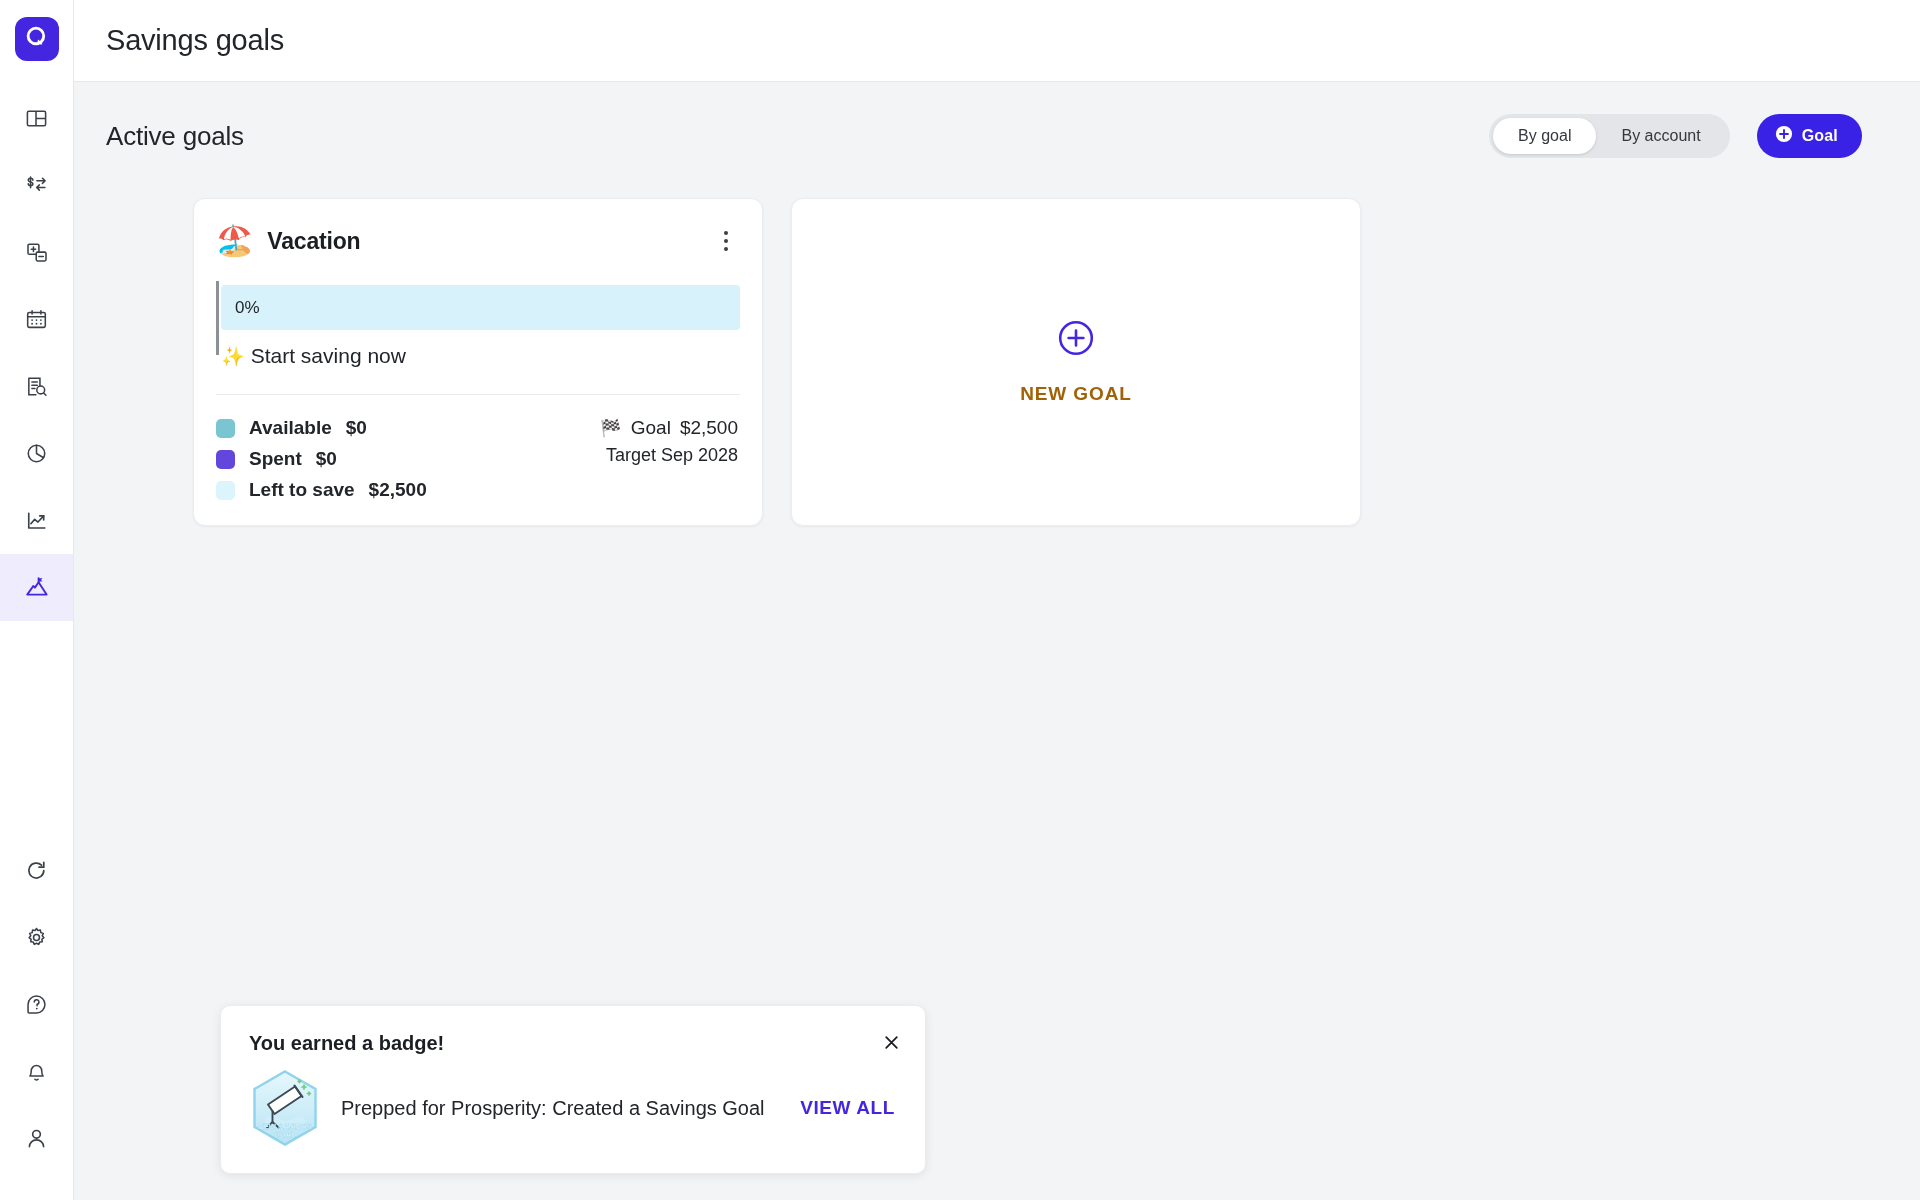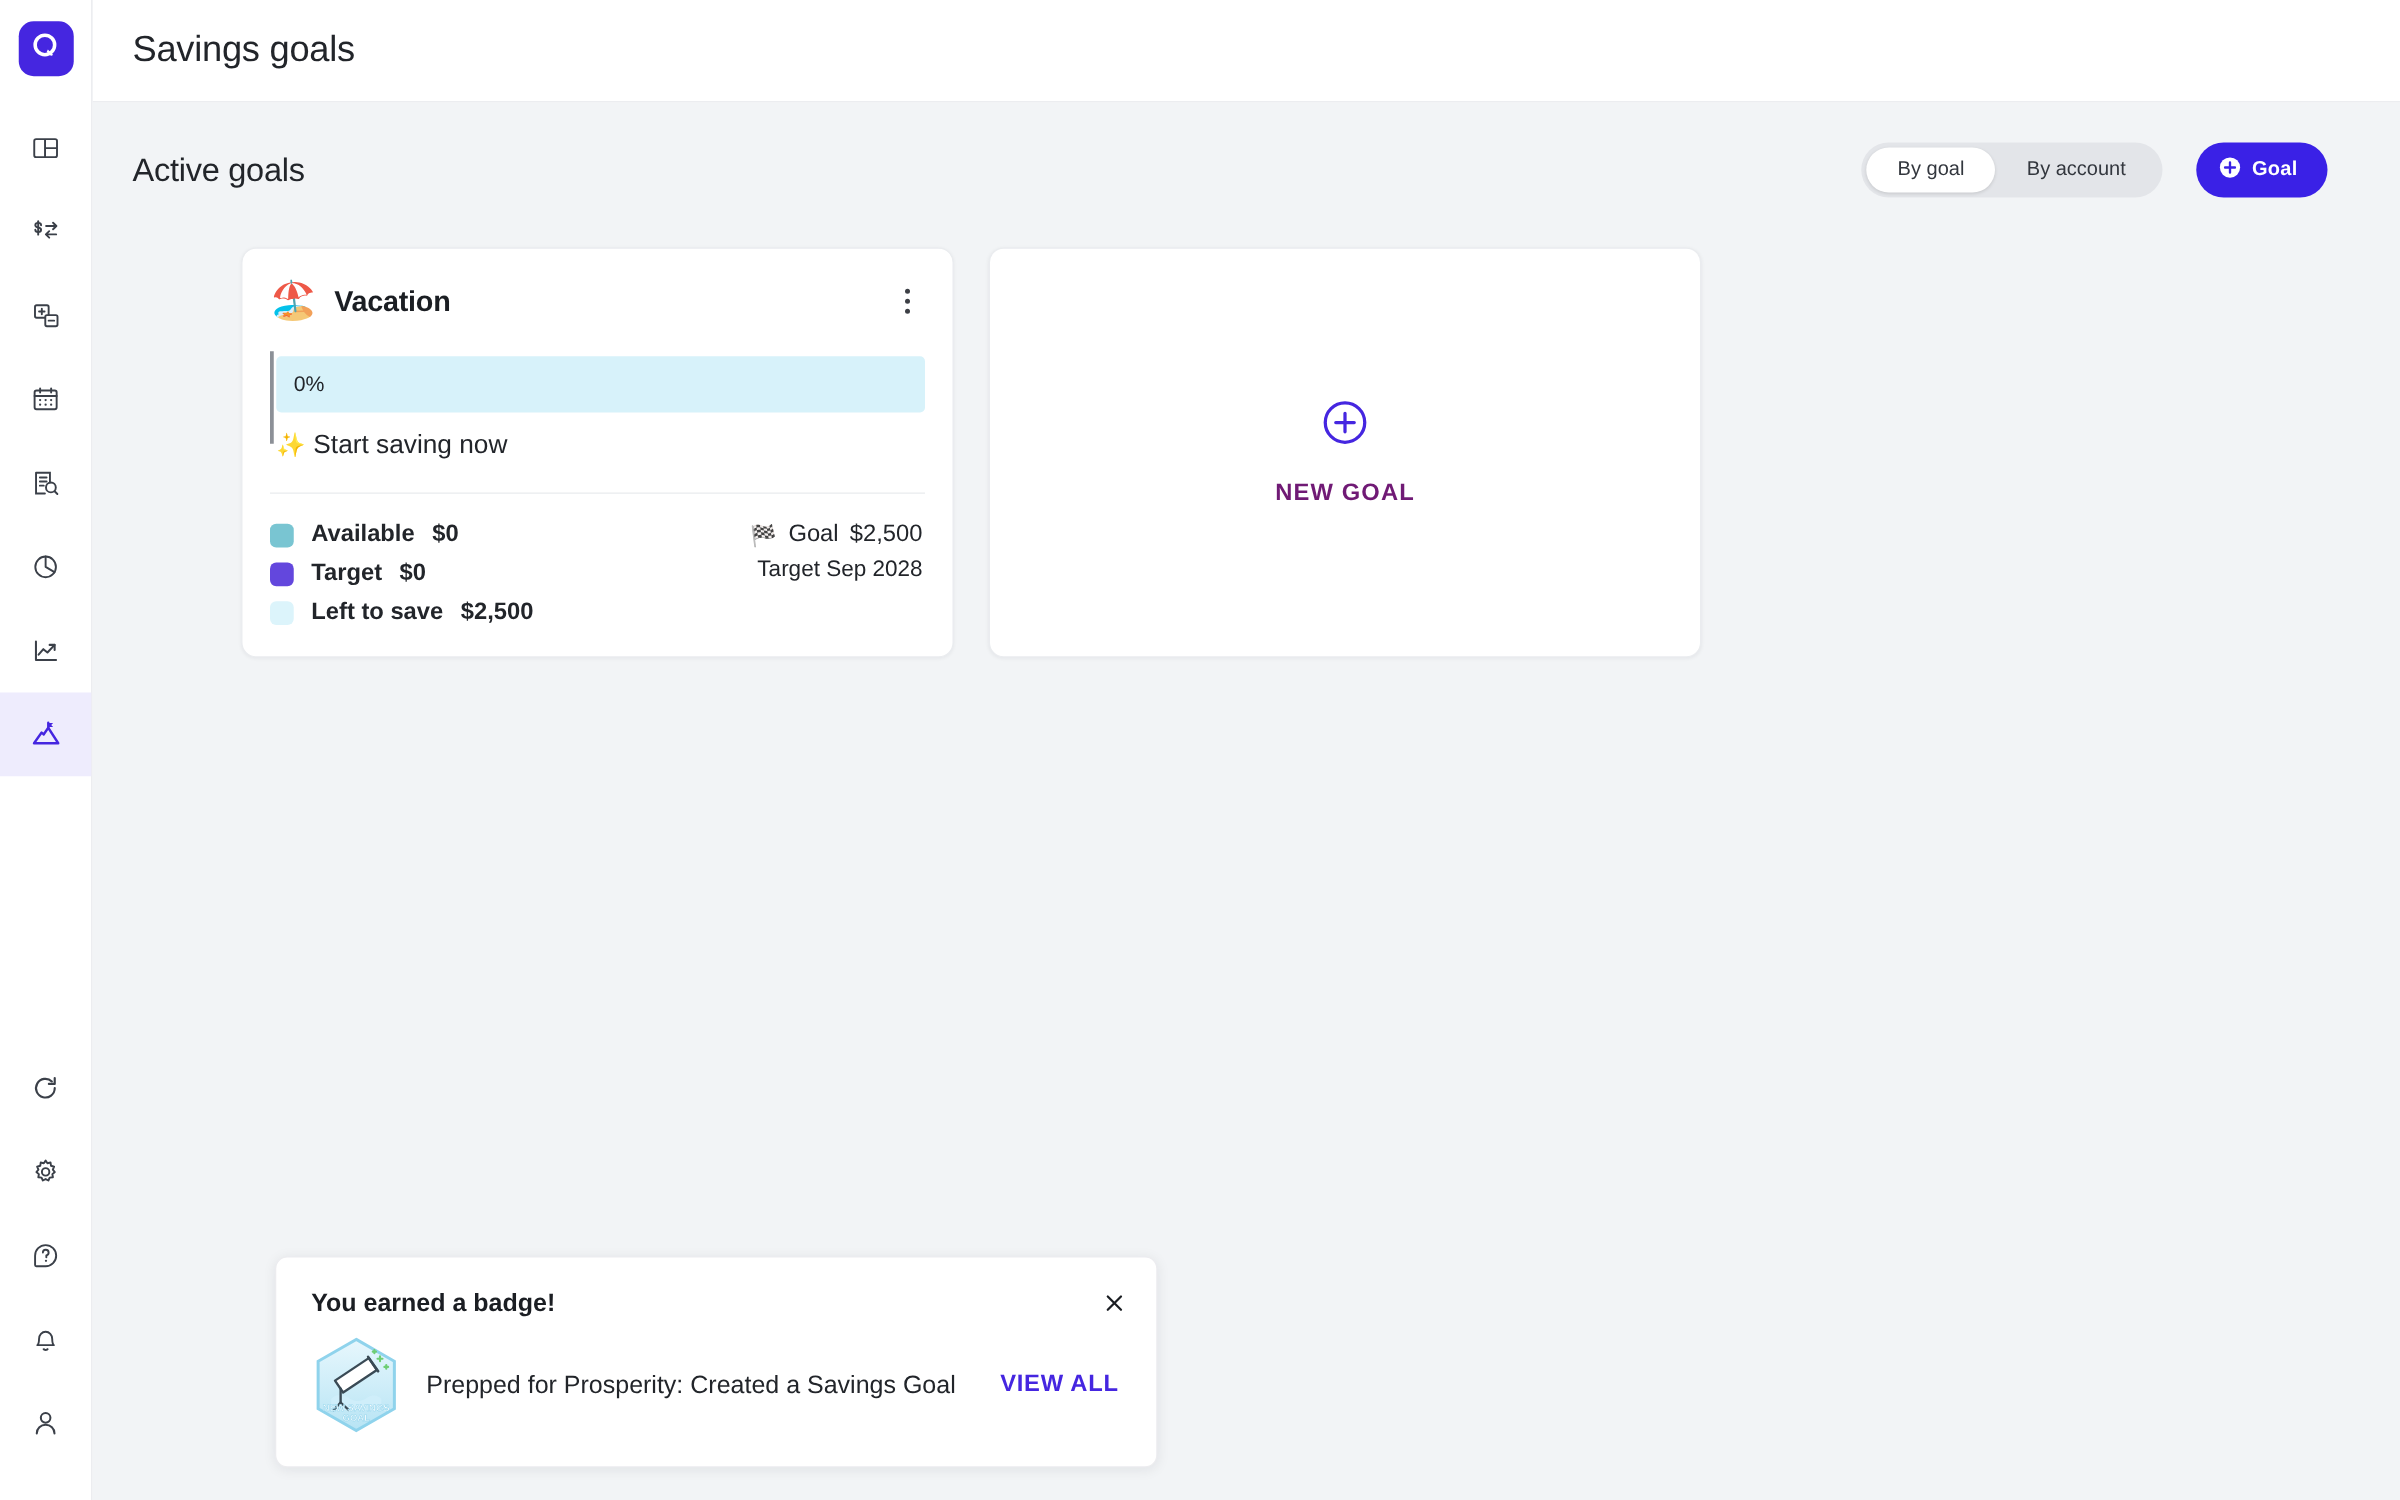--- a/index.html
+++ b/index.html
@@ -119,21 +119,21 @@
   .target-date { font-size: 18px; color: #22252a; }
 
   .new-goal-card {
     width: 570px; background: #fff; border-radius: 12px;
     border: 1px solid #eaecef; box-shadow: 0 1px 3px rgba(16,24,40,.05);
     display: flex; flex-direction: column; align-items: center; justify-content: center;
     cursor: pointer;
   }
   .new-goal-plus { margin-bottom: 22px; }
   .new-goal-label {
-    font-size: 19px; font-weight: 700; color: #701a75; letter-spacing: .9px;
+    font-size: 19px; font-weight: 700; color: #a16207; letter-spacing: .9px;
   }
 
   
   .toast {
     position: absolute; left: 146px; bottom: 26px; width: 706px;
     background: #fff; border-radius: 10px; border: 1px solid #ececef;
     box-shadow: 0 2px 10px rgba(16,24,40,.08);
     padding: 26px 26px 26px 28px;
   }
   .toast-title { font-size: 20px; font-weight: 700; color: #1b1e23; }
@@ -371,21 +371,21 @@
           <div class="legend-row">
 
             <div class="legend-left">
               <div class="legend-item">
                 <span class="swatch" style="background:#79c5d2"></span>
                 <span>Available</span>
                 <span>$0</span>
               </div>
               <div class="legend-item">
                 <span class="swatch" style="background:#6347dd"></span>
-                <span>Target</span>
+                <span>Spent</span>
                 <span>$0</span>
               </div>
               <div class="legend-item">
                 <span class="swatch" style="background:#dcf4fb"></span>
                 <span>Left to save</span>
                 <span>$2,500</span>
               </div>
             </div>
 
             <div class="legend-right">

